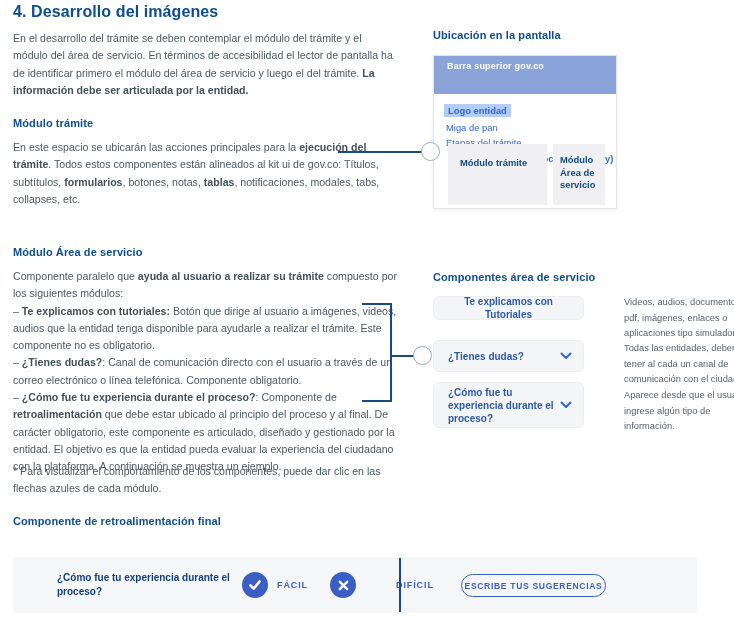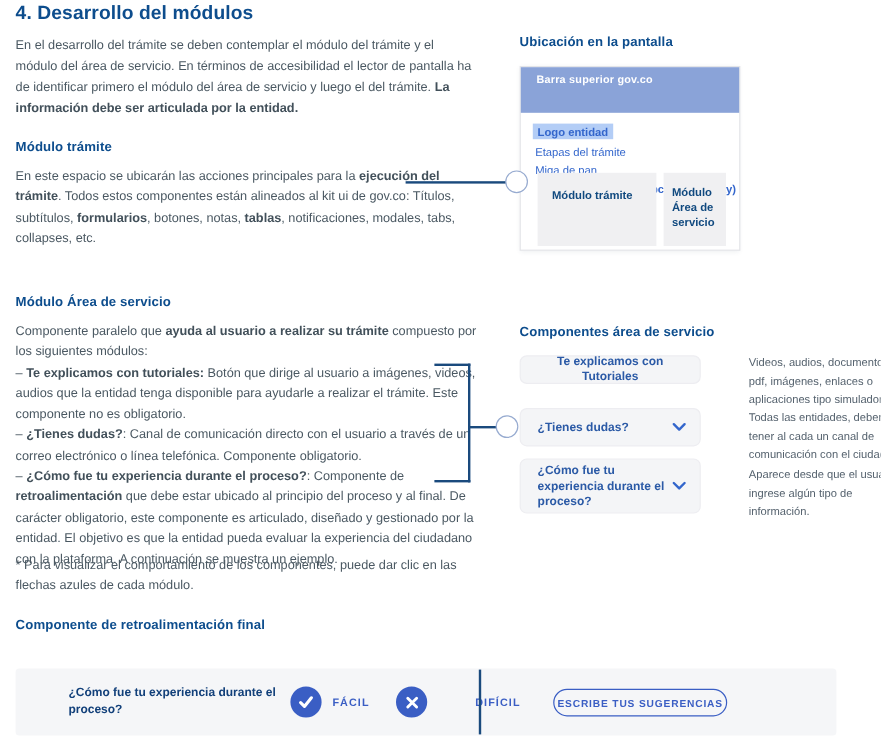--- a/index.html
+++ b/index.html
@@ -60,21 +60,21 @@
     position:absolute; left:448px; top:17px; width:145px; height:23px; border-radius:12px;
     border:1.5px solid #3a5ec4; background:transparent; color:#3a5ec4; font-family:"Liberation Sans",sans-serif;
     font-size:8.5px; font-weight:700; letter-spacing:.7px; cursor:pointer;
   }
 </style>
 </head>
 <body>
 
 <div class="page">
 
-  <h1 class="title abs" style="left:13px; top:3px;"><span>4.</span>&nbsp;<span>Desarrollo del módulos</span></h1>
+  <h1 class="title abs" style="left:13px; top:3px;"><span>4.</span>&nbsp;<span>Desarrollo del imágenes</span></h1>
 
   <div class="body-text abs" style="left:13px; top:30px; width:383px;"><span>En el desarrollo del trámite se deben contemplar el módulo del trámite y el módulo del área de servicio. En términos de accesibilidad el lector de pantalla ha de identificar primero el módulo del área de servicio y luego el del trámite. </span><span class="b">La información debe ser articulada por la entidad.</span></div>
 
   <h2 class="sec abs" style="left:13px; top:117px;">Módulo trámite</h2>
 
   <div class="body-text abs" style="left:13px; top:139px; width:383px;"><span>En este espacio se ubicarán las acciones principales para la </span><span class="b">ejecución del trámite</span><span>. Todos estos componentes están alineados al kit ui de gov.co: Títulos, subtítulos, </span><span class="b">formularios</span><span>, botones, notas, </span><span class="b">tablas</span><span>, notificaciones, modales, tabs, collapses, etc.</span></div>
 
   <h2 class="sec abs" style="left:13px; top:246px;">Módulo Área de servicio</h2>
 
   <div class="body-text rich abs" style="left:13px; top:268px; width:386px;">
@@ -87,22 +87,22 @@
   <div class="body-text abs" style="left:13px; top:463px; width:383px;">* Para visualizar el comportamiento de los componentes, puede dar clic en las flechas azules de cada módulo.</div>
 
   <h2 class="sec abs" style="left:13px; top:515px;">Componente de retroalimentación final</h2>
 
   <h2 class="sec abs" style="left:433px; top:29px;">Ubicación en la pantalla</h2>
 
   <div class="abs screen-card">
     <div class="screen-topbar">Barra superior gov.co</div>
     <div class="diagram-items">
       <div><span class="d-item hl">Logo entidad</span></div>
+      <div class="d-item">Miga de pan</div>
       <div class="d-item">Etapas del trámite</div>
-      <div class="d-item">Miga de pan</div>
       <div class="d-item bold">Título: etapa y descripción (si la hay)</div>
     </div>
     <div class="d-box left">Módulo trámite</div>
     <div class="d-box right">Módulo Área de servicio</div>
   </div>
 
   <div class="abs conn" style="left:338px; top:151px; width:84px; height:2px;"></div>
   <div class="abs conn-circle" style="left:421px; top:142px;"></div>
 
   <div class="abs conn" style="left:362px; top:303px; width:30px; height:2px;"></div>

